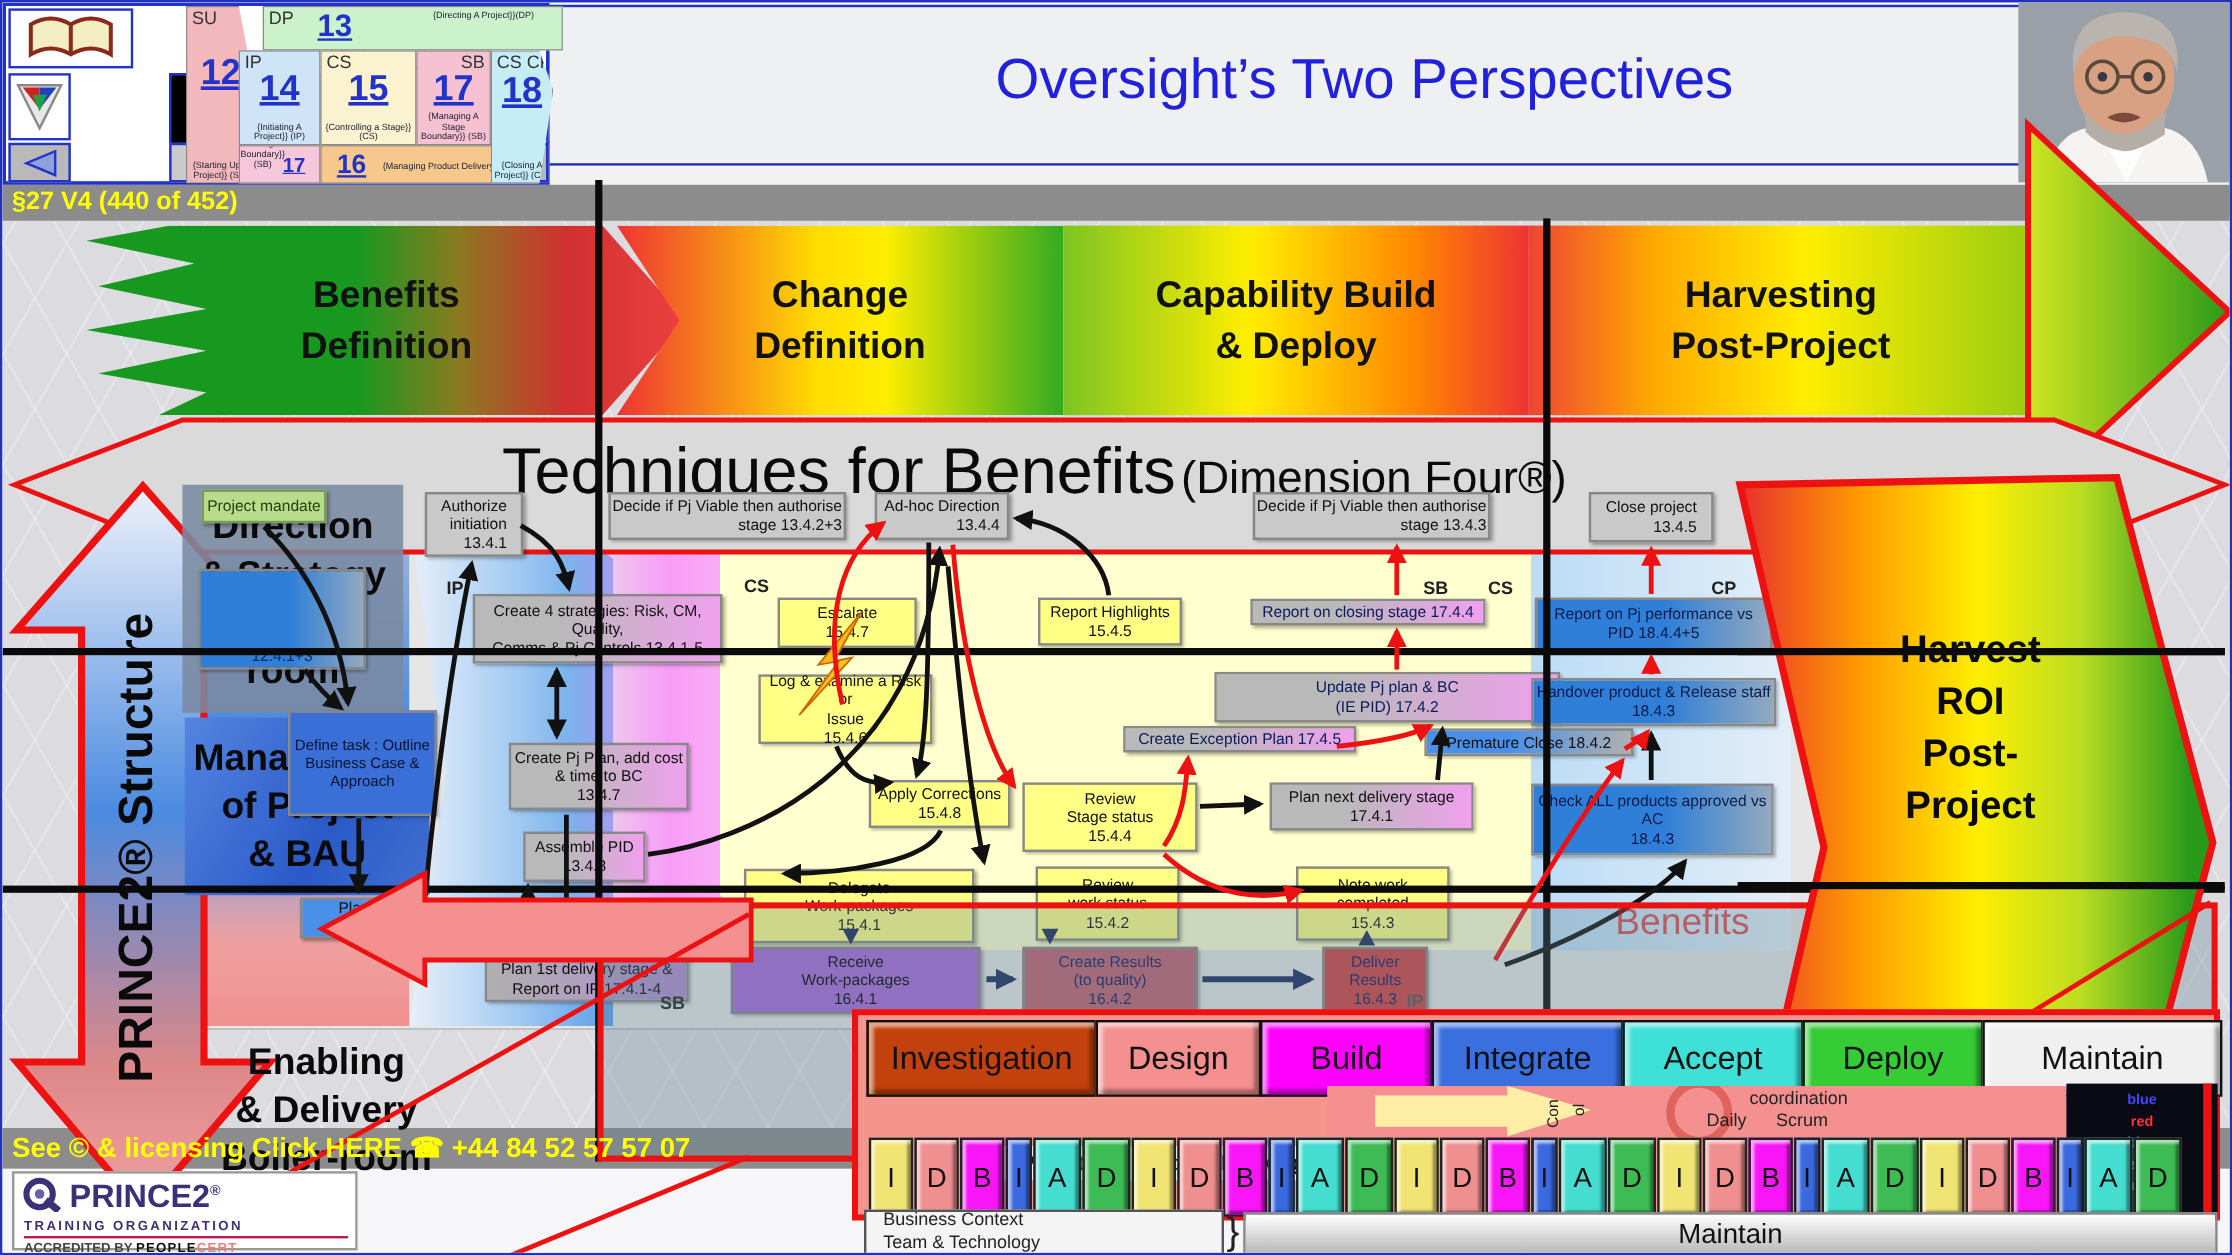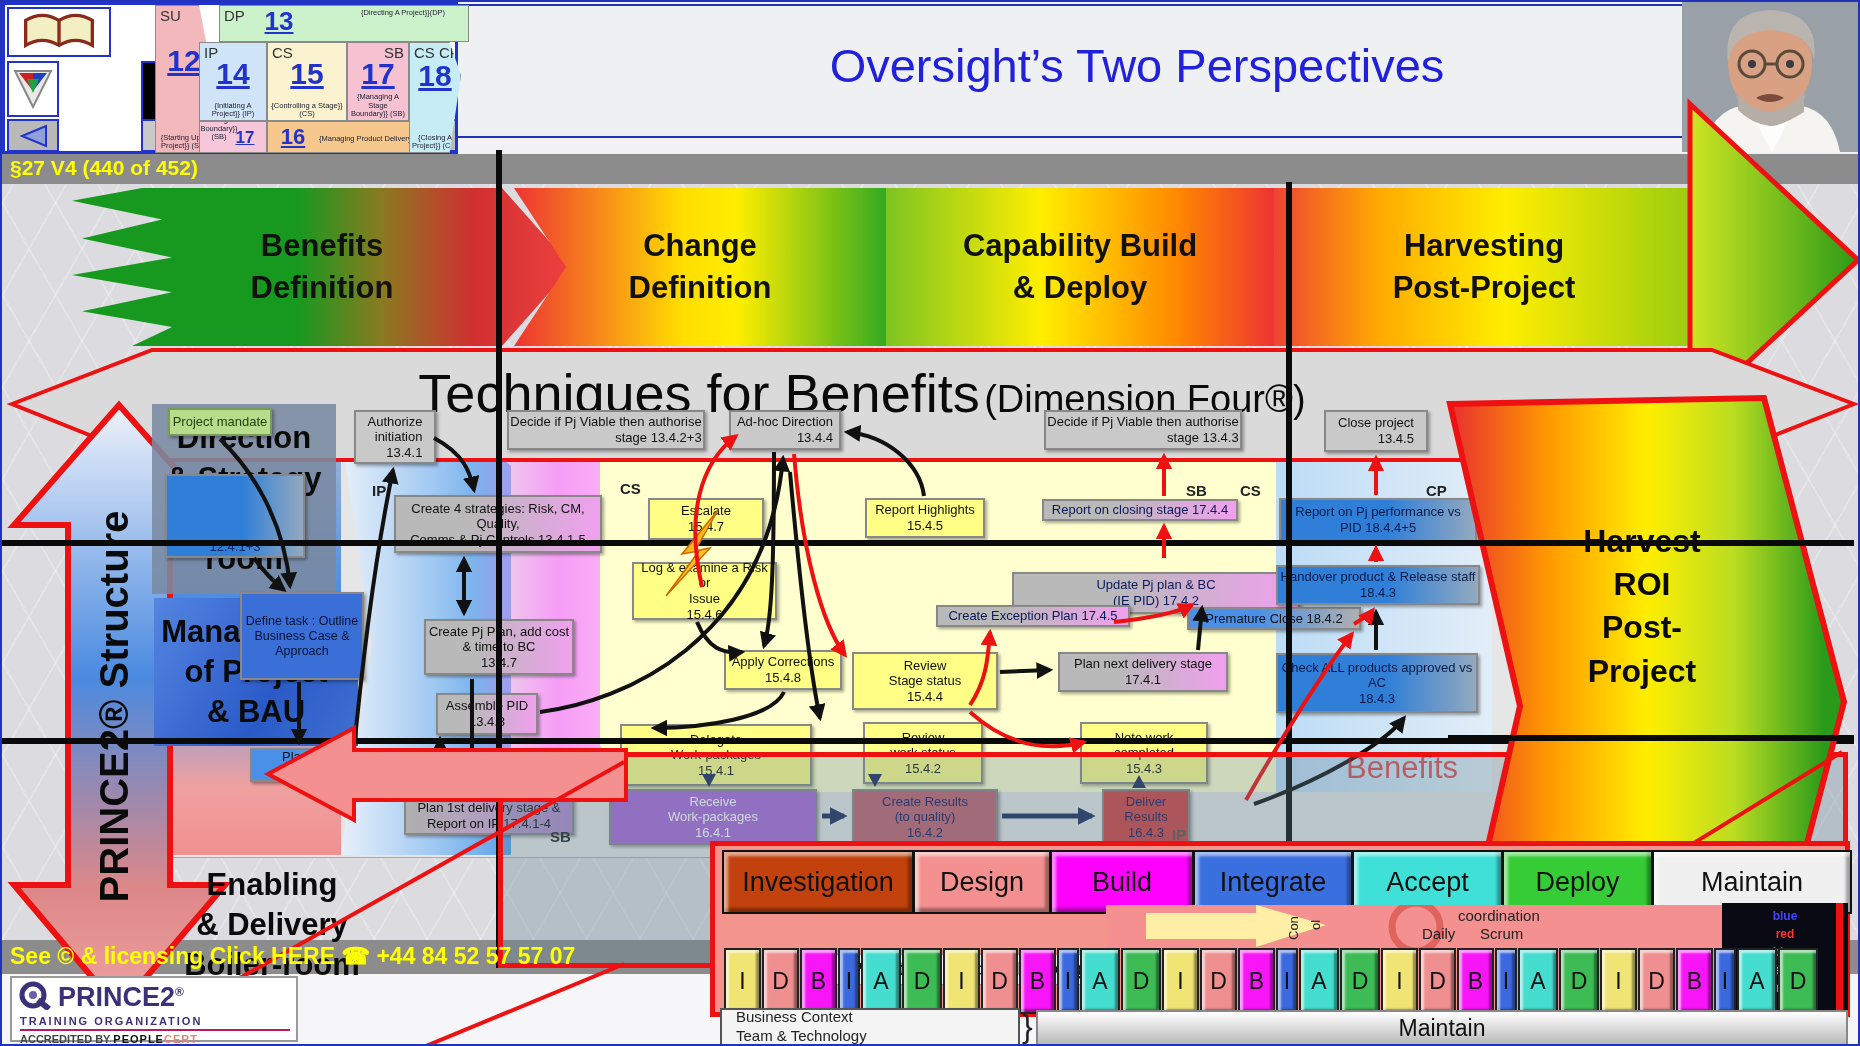--- a/index.html
+++ b/index.html
@@ -11,21 +11,21 @@
   
   .bx{position:absolute;display:flex;align-items:center;justify-content:center;
       text-align:center;white-space:pre-line;font:13px/1.2 "Liberation Sans",sans-serif;
       color:#111;border:2px solid #888;box-shadow:2px 2px 3px rgba(0,0,0,.35);
       padding:1px;box-sizing:border-box;z-index:20;}
   .gray{background:#c9c9c9;text-align:right;}
   .g2p{background:linear-gradient(90deg,#b9b9b9 35%,#f0a0ee);}
   .yel{background:#ffff85;}
   .blu{background:linear-gradient(90deg,#2f7fd8 55%,#93a9bf);color:#0a1a4a;}
   .b2g{background:linear-gradient(90deg,#4a90e8 40%,#b0b0b0);}
-  .purp{background:#aa68d8;color:#ffffff;}
+  .purp{background:#aa68d8;color:#000000;}
   .rosy{background:#c0606f;color:#101a60;}
   .redbx{background:#d04242;color:#101a60;}
   .navytx{color:#0a1a5a;}
   .zone{position:absolute;z-index:5;}
   .stageLbl{position:absolute;z-index:21;font:bold 15px "Liberation Sans",sans-serif;color:#222;}
   
   .phase{position:absolute;top:186px;height:158px;display:flex;align-items:center;
          justify-content:center;text-align:center;font:bold 31px/1.35 "Liberation Sans",sans-serif;
          color:#111;z-index:10;white-space:pre-line;border-top:3px solid #e11;border-bottom:3px solid #e11;}
   
@@ -295,21 +295,21 @@
 Work-packages
 15.4.1</div>
   <div class="bx yel" style="left:861px;top:720px;width:120px;height:62px;">Review
 work status
 15.4.2</div>
   <div class="bx yel" style="left:1078px;top:720px;width:128px;height:62px;">Note work
 completed
 15.4.3</div>
 
   <div class="bx g2p navytx" style="left:1040px;top:497px;width:196px;height:22px;">Report on closing stage 17.4.4</div>
-  <div class="bx g2p navytx" style="left:1010px;top:558px;width:288px;height:42px;margin-top:12px;">Update Pj plan &amp; BC
+  <div class="bx g2p navytx" style="left:1010px;top:558px;width:288px;height:42px;">Update Pj plan &amp; BC
 (IE PID) 17.4.2</div>
   <div class="bx g2p navytx" style="left:934px;top:603px;width:194px;height:22px;">Create Exception Plan 17.4.5</div>
   <div class="bx g2p" style="left:1056px;top:650px;width:170px;height:40px;">Plan next delivery stage
 17.4.1</div>
   <div class="bx b2g" style="left:1185px;top:605px;width:174px;height:23px;">Premature Close 18.4.2</div>
 
   <div class="bx blu" style="left:1277px;top:496px;width:198px;height:44px;">Report on Pj performance vs
 PID 18.4.4+5</div>
   <div class="bx blu" style="left:1274px;top:563px;width:204px;height:40px;">Handover product &amp; Release staff
 18.4.3</div>

